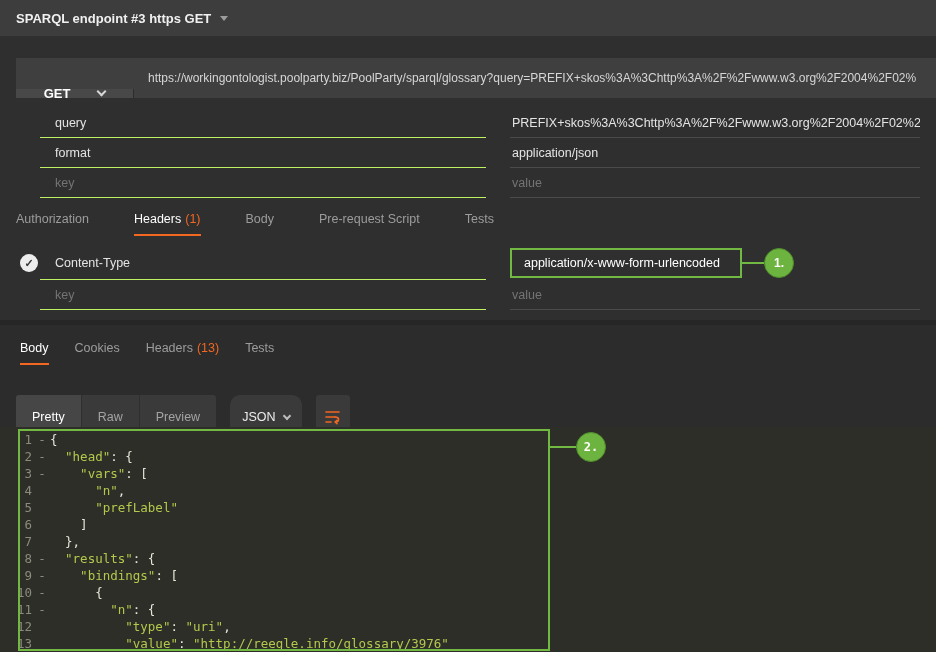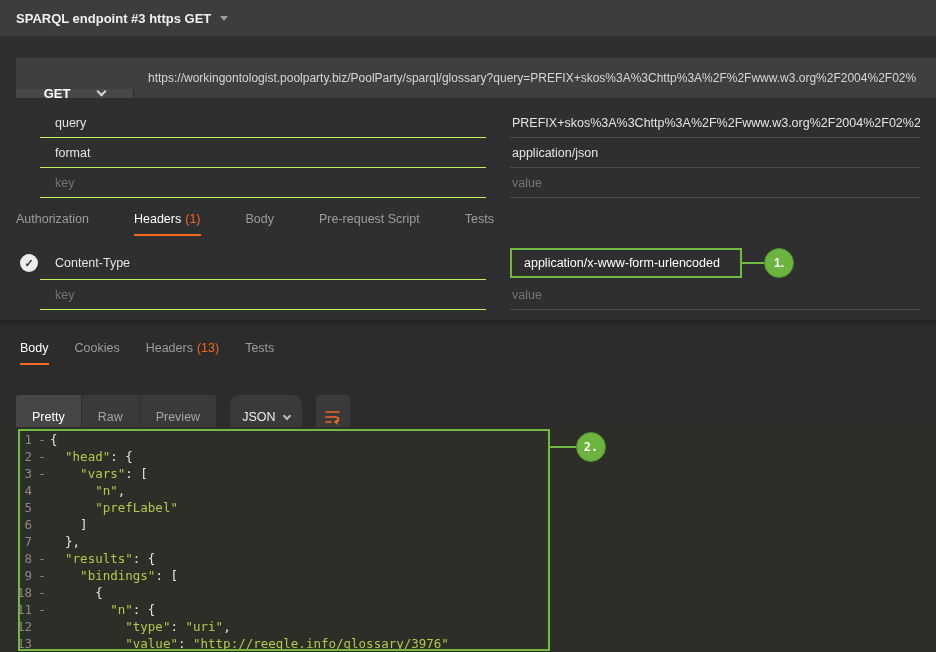--- a/index.html
+++ b/index.html
@@ -224,21 +224,21 @@
     <div id="code-lines">
         <div class="cl"><span class="ln">1</span><span class="fold">-</span><span class="ct"><span>{</span></span></div>
         <div class="cl"><span class="ln">2</span><span class="fold">-</span><span class="ct"><span>  </span><span class="str">"head"</span><span>: {</span></span></div>
         <div class="cl"><span class="ln">3</span><span class="fold">-</span><span class="ct"><span>    </span><span class="str">"vars"</span><span>: [</span></span></div>
         <div class="cl"><span class="ln">4</span><span class="fold"></span><span class="ct"><span>      </span><span class="str">"n"</span><span>,</span></span></div>
         <div class="cl"><span class="ln">5</span><span class="fold"></span><span class="ct"><span>      </span><span class="str">"prefLabel"</span></span></div>
         <div class="cl"><span class="ln">6</span><span class="fold"></span><span class="ct"><span>    ]</span></span></div>
         <div class="cl"><span class="ln">7</span><span class="fold"></span><span class="ct"><span>  },</span></span></div>
         <div class="cl"><span class="ln">8</span><span class="fold">-</span><span class="ct"><span>  </span><span class="str">"results"</span><span>: {</span></span></div>
         <div class="cl"><span class="ln">9</span><span class="fold">-</span><span class="ct"><span>    </span><span class="str">"bindings"</span><span>: [</span></span></div>
-        <div class="cl"><span class="ln">18</span><span class="fold">-</span><span class="ct"><span>      {</span></span></div>
+        <div class="cl"><span class="ln">10</span><span class="fold">-</span><span class="ct"><span>      {</span></span></div>
         <div class="cl"><span class="ln">11</span><span class="fold">-</span><span class="ct"><span>        </span><span class="str">"n"</span><span>: {</span></span></div>
         <div class="cl"><span class="ln">12</span><span class="fold"></span><span class="ct"><span>          </span><span class="str">"type"</span><span>: </span><span class="str">"uri"</span><span>,</span></span></div>
         <div class="cl"><span class="ln">13</span><span class="fold"></span><span class="ct"><span>          </span><span class="str">"value"</span><span>: </span><span class="str">"http://reegle.info/glossary/3976"</span></span></div>
       </div>
     <div class="anno-box-2"></div>
     <div class="anno-line-2"></div>
     <div class="badge badge-2">2.</div>
   </div>
 
 </section>

